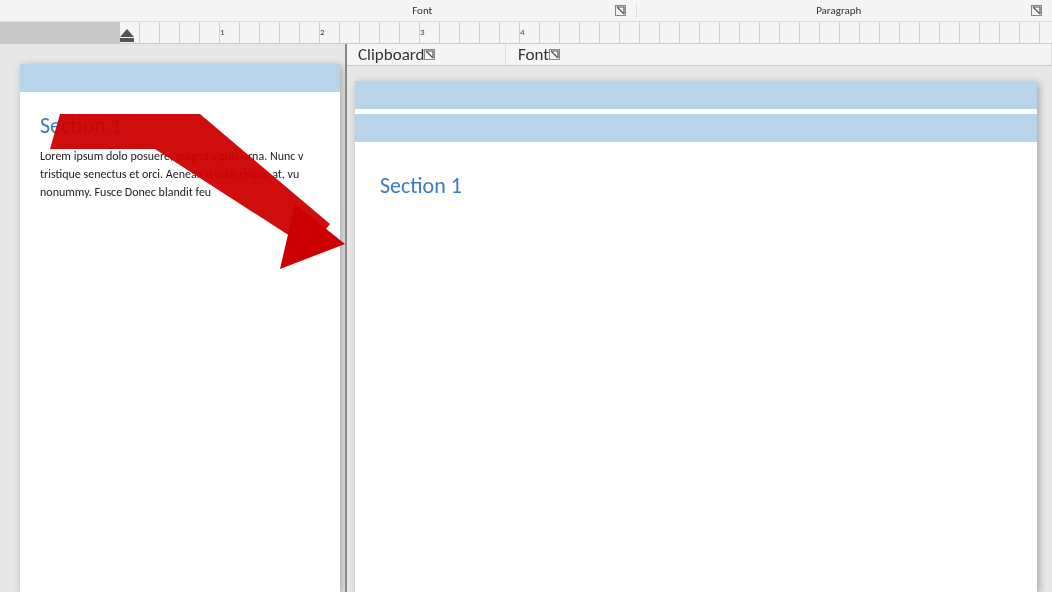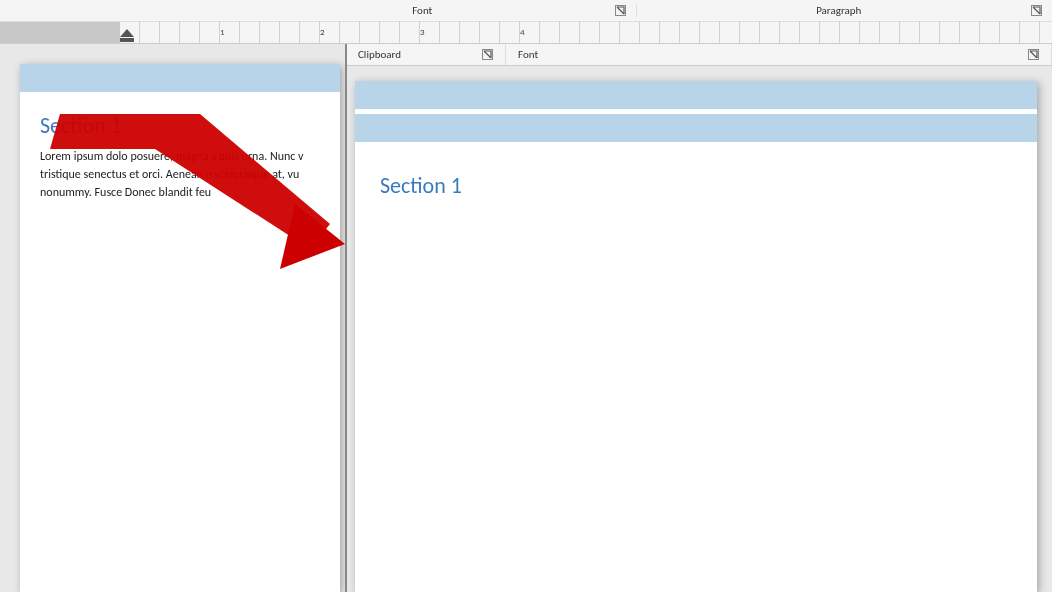--- a/index.html
+++ b/index.html
@@ -109,25 +109,24 @@
       height: 22px;
       background: #f5f5f5;
       border-bottom: 1px solid #ccc;
       display: flex;
       align-items: center;
       border-left: 1px solid #bbb;
     }
     .ribbon-second-group {
       display: flex;
       align-items: center;
-      justify-content: space-between;
       padding: 0 12px;
       height: 100%;
       border-right: 1px solid #ddd;
-      font-size: 11px;
+      font-size: 17px;
       color: #333;
     }
     .ribbon-second-group.clipboard { width: 160px; }
     .ribbon-second-group.font-group { flex: 1; }
 
     
     .doc-page-right {
       flex: 1;
       background: white;
       margin: 15px 15px 0 10px;

